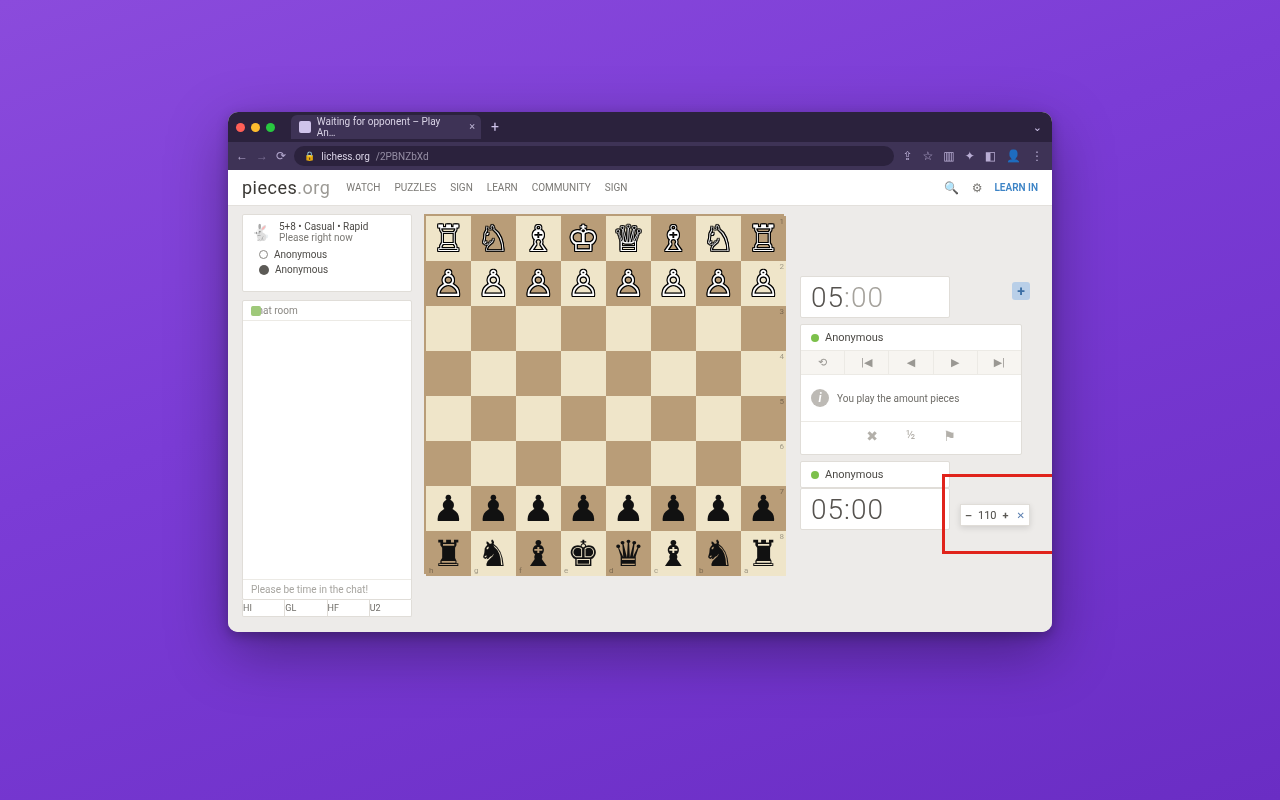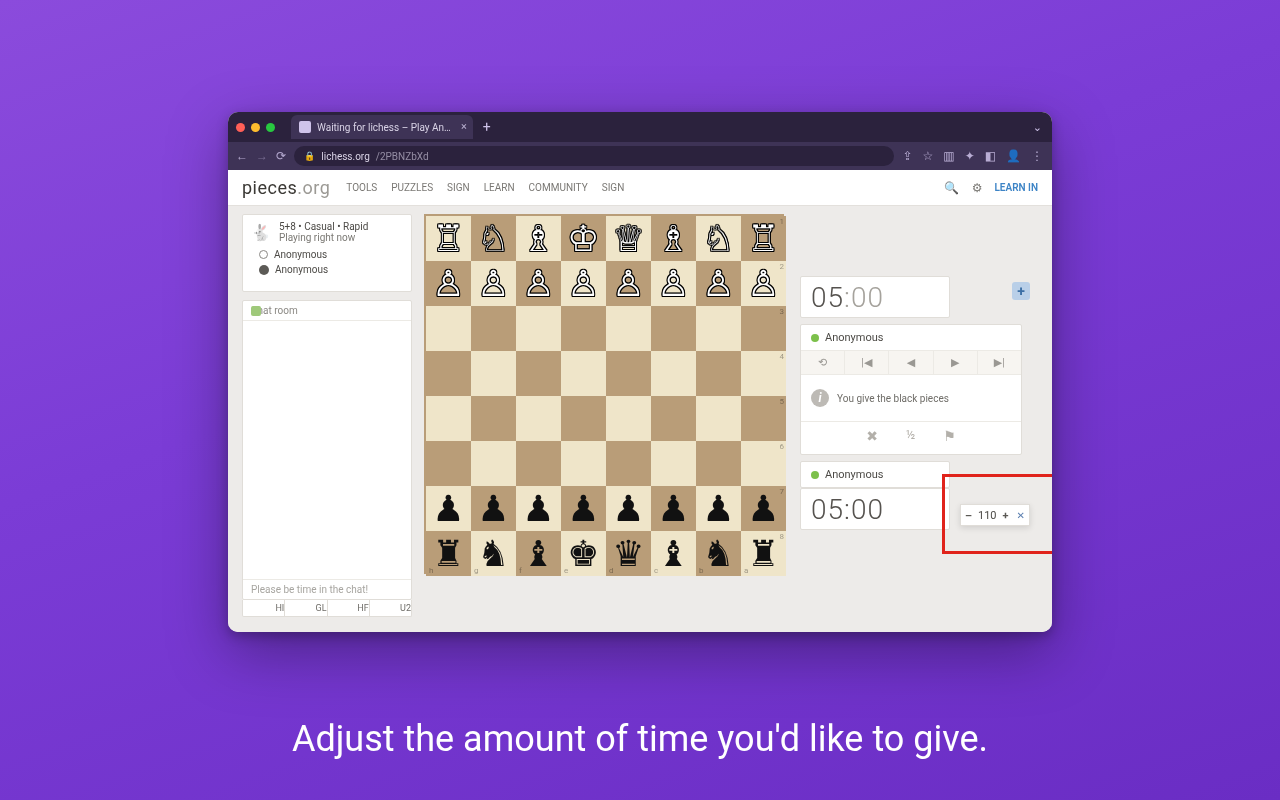--- a/index.html
+++ b/index.html
@@ -78,21 +78,21 @@
   .players .p { display:flex; align-items:center; gap:6px; padding:2px 0; }
   .dotw { width:9px; height:9px; border:1px solid #8a8884; border-radius:50%; background:#fff; }
   .dotb { width:10px; height:10px; border-radius:50%; background:#5c5a56; }
 
   .chat { margin-top:8px; height:300px; display:flex; flex-direction:column; }
   .chat-head { display:flex; align-items:center; justify-content:space-between; padding:4px 8px; font-size:10px; color:#8b8984; border-bottom:1px solid #eceae5; }
   .chat-head .sq { width:10px; height:10px; background:#9fc97a; border-radius:2px; }
   .chat-body { flex:1; }
   .chat-input { border-top:1px solid #eceae5; font-size:10px; color:#a7a5a0; padding:4px 8px; }
   .chat-btns { display:flex; border:1px solid #e0ddd8; border-top:none; border-radius:0 0 2px 2px; overflow:hidden; }
-  .chat-btns div { flex:1; text-align:right; font-size:9px; color:#6f6d68; padding:3px 0; border-right:1px solid #e0ddd8; background:#fff; }
+  .chat-btns div { flex:1; text-align:left; font-size:9px; color:#6f6d68; padding:3px 0; border-right:1px solid #e0ddd8; background:#fff; }
   .chat-btns div:last-child { border-right:none; }
 
   
   .boardwrap { position:absolute; left:196px; top:8px; width:364px; height:364px; }
   .board { width:360px; height:360px; border:2px solid #b99d78; position:relative; }
   .sq { position:absolute; width:45px; height:45px; }
   .light { background:#efe5c9; }
   .dark  { background:#b99d78; }
   .file-lab { position:absolute; bottom:1px; left:3px; font-size:8px; color:rgba(0,0,0,.35); }
   .rank-lab { position:absolute; top:1px; right:2px; font-size:8px; color:rgba(0,0,0,.35); }
@@ -128,31 +128,30 @@
   }
   .popup .m,.popup .p { font-weight:700; color:#5b5955; }
   .popup .xx { color:#5b7fb0; font-size:10px; margin-left:2px; }
   .redbox { position:absolute; left:714px; top:268px; width:128px; height:80px; border:3px solid #e0231b; pointer-events:none; }
 
 </style>
 </head>
 <body>
 
 <div class="stage">
-  <div class="caption">Adjust the amount of time you'd like to give.</div>
 
   <div class="browser">
 
     <div class="tabbar">
       <span class="win-btn wb-red"></span>
       <span class="win-btn wb-yel"></span>
       <span class="win-btn wb-grn"></span>
       <div class="tab">
         <span class="favicon"></span>
-        <span>Waiting for lichess – Play An…</span>
+        <span>Waiting for opponent – Play An…</span>
         <span class="x">×</span>
       </div>
       <span class="newtab">+</span>
       <span class="chev">⌄</span>
     </div>
 
     <div class="addrbar">
       <span class="ic">←</span>
       <span class="ic" style="opacity:.4">→</span>
       <span class="ic">⟳</span>
@@ -172,21 +171,21 @@
       </div>
     </div>
 
     <div class="page">
 
       <div class="topnav">
         <span class="brand">
           <span>pieces</span><span class="org">.org</span>
         </span>
         <div class="navlinks">
-          <span>TOOLS</span>
+          <span>WATCH</span>
           <span>PUZZLES</span>
           <span>SIGN</span>
           <span>LEARN</span>
           <span>COMMUNITY</span>
           <span>SIGN</span>
         </div>
         <div class="nav-spacer"></div>
         <div class="topright">
           <span>🔍</span>
           <span>⚙</span>
@@ -195,21 +194,21 @@
       </div>
 
       <div class="content">
 
         <div class="leftcol">
           <div class="card gameinfo">
             <div class="row1">
               <span class="rabbit">🐇</span>
               <div>
                 <div>5+8 • Casual • Rapid</div>
-                <div class="sub">Playing right now</div>
+                <div class="sub">Please right now</div>
               </div>
             </div>
             <div class="players">
               <div class="p">
                   <span class="dotw"></span>
                   <span>Anonymous</span>
                 </div>
               <div class="p">
                   <span class="dotb"></span>
                   <span>Anonymous</span>
@@ -378,21 +377,21 @@
             </div>
             <div class="ctrlrow">
               <div>⟲</div>
               <div>|◀</div>
               <div>◀</div>
               <div>▶</div>
               <div>▶|</div>
             </div>
             <div class="msgrow">
               <span class="info">i</span>
-              <span>You give the black pieces</span>
+              <span>You play the amount pieces</span>
             </div>
             <div class="actrow">
               <span>✖</span>
               <span class="half">½</span>
               <span>⚑</span>
             </div>
           </div>
           <div class="pname2">
             <span class="pdot"></span>
             <span>Anonymous</span>

